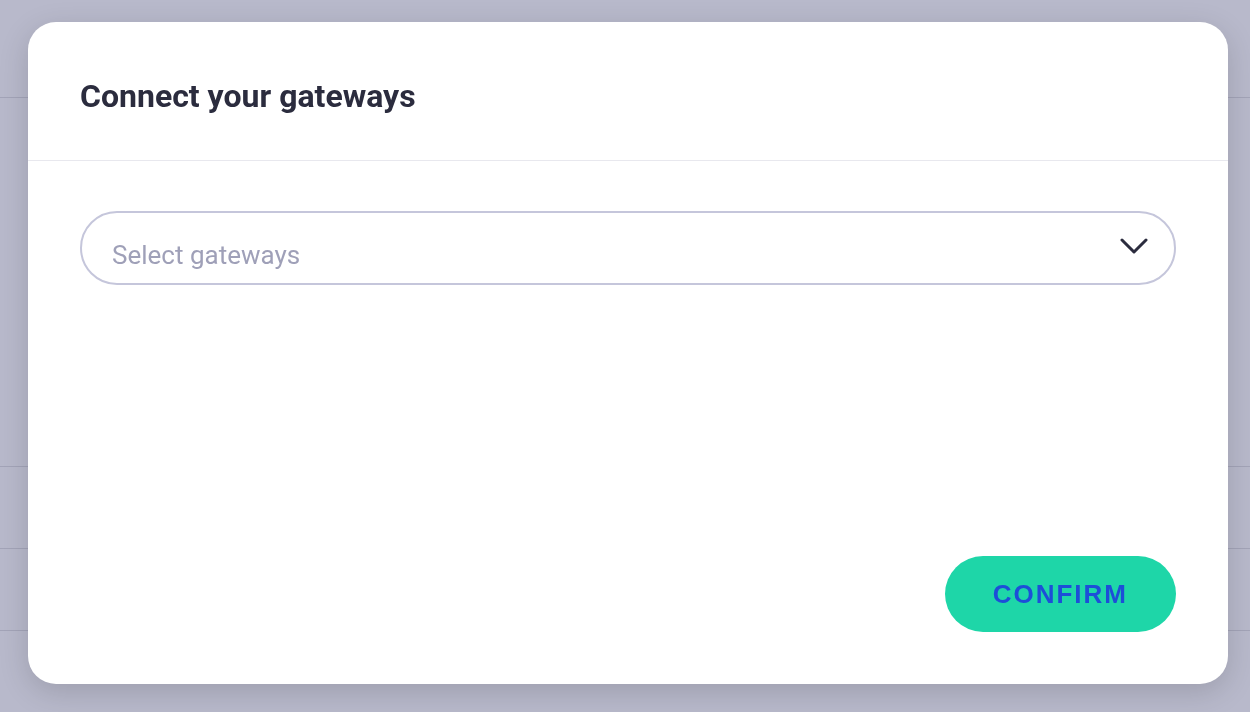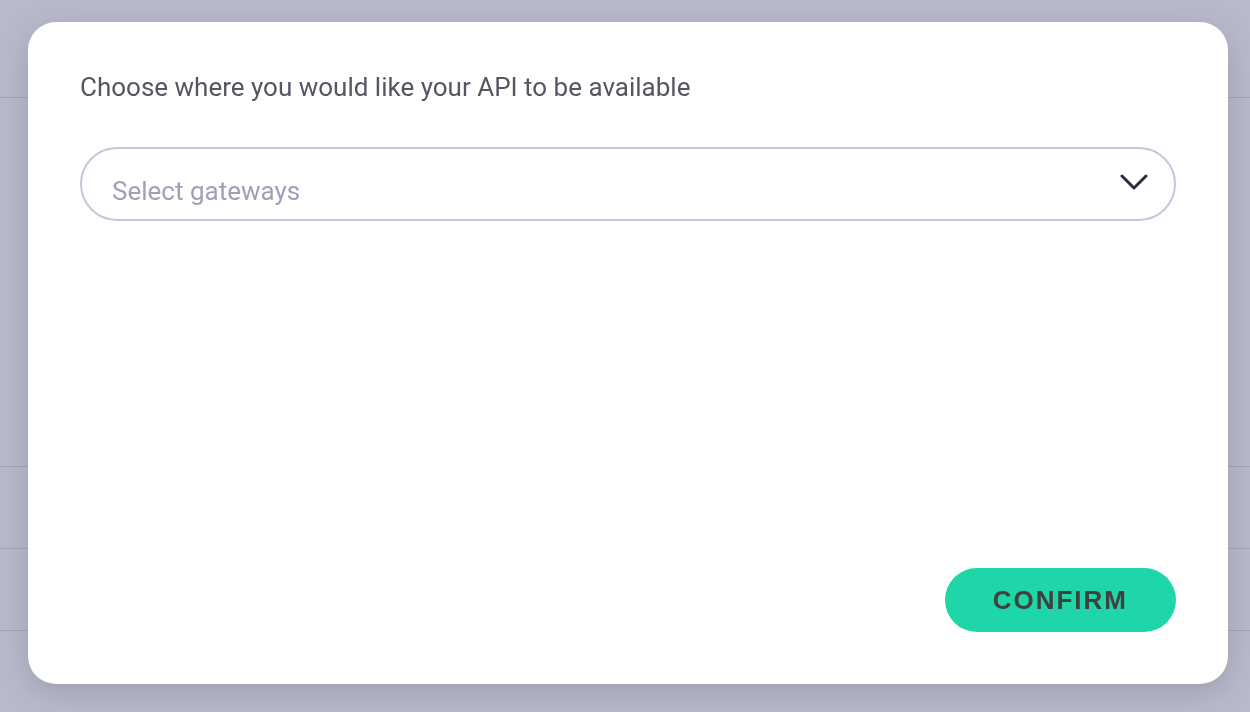--- a/index.html
+++ b/index.html
@@ -110,44 +110,46 @@
       transform: translateY(-50%);
       pointer-events: none;
     }
     .modal-footer {
       padding: 0 52px 52px 52px;
       display: flex;
       justify-content: flex-end;
     }
     .confirm-btn {
       background: #1ed6a8;
-      color: #404040;
+      color: #1d4ed8;
       border: none;
       border-radius: 40px;
-      height: 64px;
+      height: 76px;
       padding: 0 48px;
       font-size: 26px;
       font-weight: 700;
       letter-spacing: 2px;
       cursor: pointer;
     }
   </style>
 </head>
 <body>
 
 <div class="backdrop">
   <div class="backdrop-lines" style="top:97px;"></div>
   <div class="backdrop-lines" style="top:466px;"></div>
   <div class="backdrop-lines" style="top:548px;"></div>
   <div class="backdrop-lines" style="top:630px;"></div>
 </div>
 
 <div class="modal">
+  <div class="modal-header">
+    <h2 class="modal-title">Connect your gateways</h2>
+  </div>
   <div class="modal-body">
-    <p class="modal-description">Choose where you would like your API to be available</p>
     <div class="select-wrapper">
       <div class="select-input">Select gateways</div>
       <span class="chevron">
         <svg width="28" height="16" viewBox="0 0 28 16" fill="none">
           <path d="M2 2 L14 14 L26 2" stroke="#2b2c3e" stroke-width="3" stroke-linecap="round" stroke-linejoin="round"></path>
         </svg>
       </span>
     </div>
   </div>
   <div class="modal-footer">

